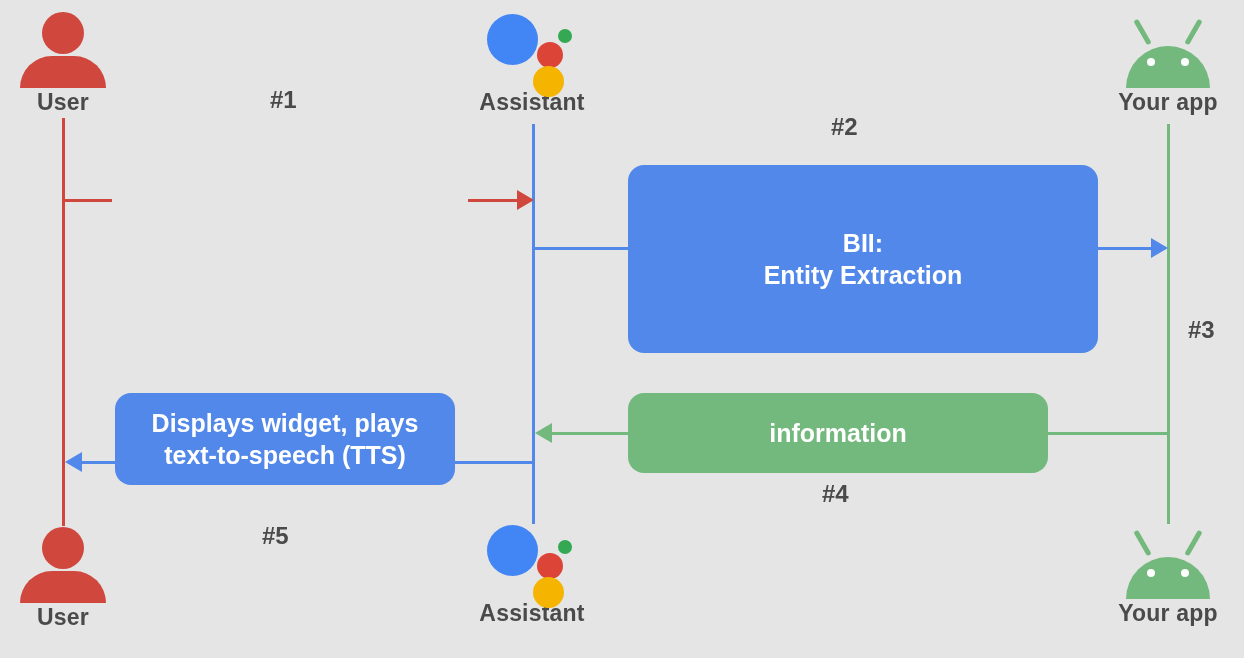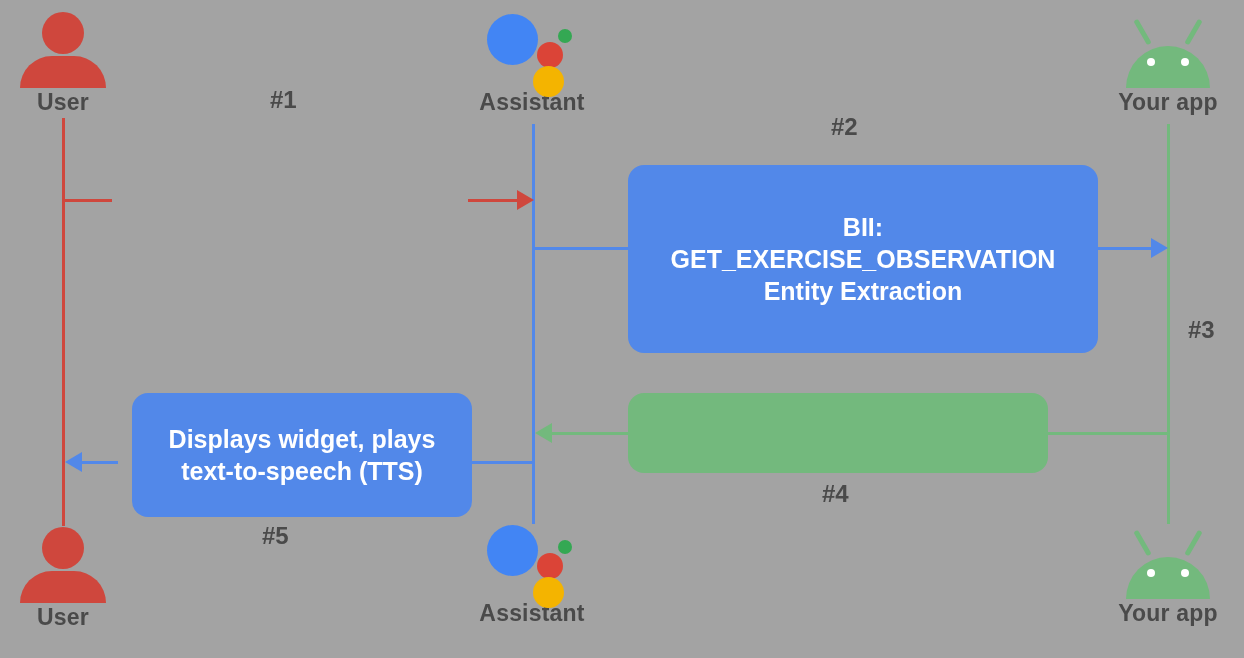--- a/index.html
+++ b/index.html
@@ -8,21 +8,21 @@
     padding: 0;
     background: #ffffff;
   }
   body {
     font-family: "Liberation Sans", sans-serif;
   }
   #canvas {
     position: relative;
     width: 1244px;
     height: 658px;
-    background: #a3a3a3;
+    background: #e5e5e5;
     overflow: hidden;
   }
 
   
   .actor {
     position: absolute;
     display: flex;
     flex-direction: column;
     align-items: center;
     width: 170px;
@@ -131,21 +131,21 @@
     font-weight: bold;
     box-sizing: border-box;
     padding: 6px 14px;
     line-height: 1.28;
   }
   .msg-box .txt { width: 100%; }
 
   #box-1 { left: 105px; top: 142px;  width: 366px; height: 126px; background: #cf473d; font-size: 25px; }
   #box-2 { left: 628px; top: 165px;  width: 470px; height: 188px; background: #5288e9; font-size: 25px; }
   #box-4 { left: 628px; top: 393px;  width: 420px; height: 80px;  background: #73b97d; font-size: 25px; }
-  #box-5 { left: 115px; top: 393px;  width: 340px; height: 124px; background: #5288e9; font-size: 25px; margin-left: 17px; }
+  #box-5 { left: 115px; top: 393px;  width: 340px; height: 92px; background: #5288e9; font-size: 25px; }
 
   
   .conn {
     position: absolute;
     height: 3px;
   }
   .arrow-head {
     position: absolute;
     width: 0;
     height: 0;
@@ -237,33 +237,33 @@
 
   <div class="step-label" style="left:270px; top:86px;">#1</div>
 
   <div class="conn" style="left:533px; top:247px; width:100px; background:#5288e9;"></div>
   <div class="conn" style="left:1095px; top:247px; width:58px; background:#5288e9;"></div>
   <div class="arrow-head arrow-right" style="left:1151px; top:238px; color:#5288e9;"></div>
 
   <div class="msg-box" id="box-2">
     <div class="txt">
       <div>BII:</div>
-      <div>GET_EXERCISE_OBSERVATION</div>
       <div>Entity Extraction</div>
     </div>
   </div>
   <div class="step-label" style="left:831px; top:113px;">#2</div>
   <div class="step-label" style="left:1188px; top:316px;">#3</div>
 
   <div class="conn" style="left:1046px; top:432px; width:122px; background:#73b97d;"></div>
   <div class="conn" style="left:552px; top:432px; width:80px; background:#73b97d;"></div>
   <div class="arrow-head arrow-left" style="left:535px; top:423px; color:#73b97d;"></div>
 
   <div class="msg-box" id="box-4">
     <div class="txt">
+      <div>information</div>
     </div>
   </div>
   <div class="step-label" style="left:822px; top:480px;">#4</div>
 
   <div class="conn" style="left:452px; top:461px; width:82px; background:#5288e9;"></div>
   <div class="conn" style="left:82px; top:461px; width:36px; background:#5288e9;"></div>
   <div class="arrow-head arrow-left" style="left:65px; top:452px; color:#5288e9;"></div>
 
   <div class="msg-box" id="box-5">
     <div class="txt">

